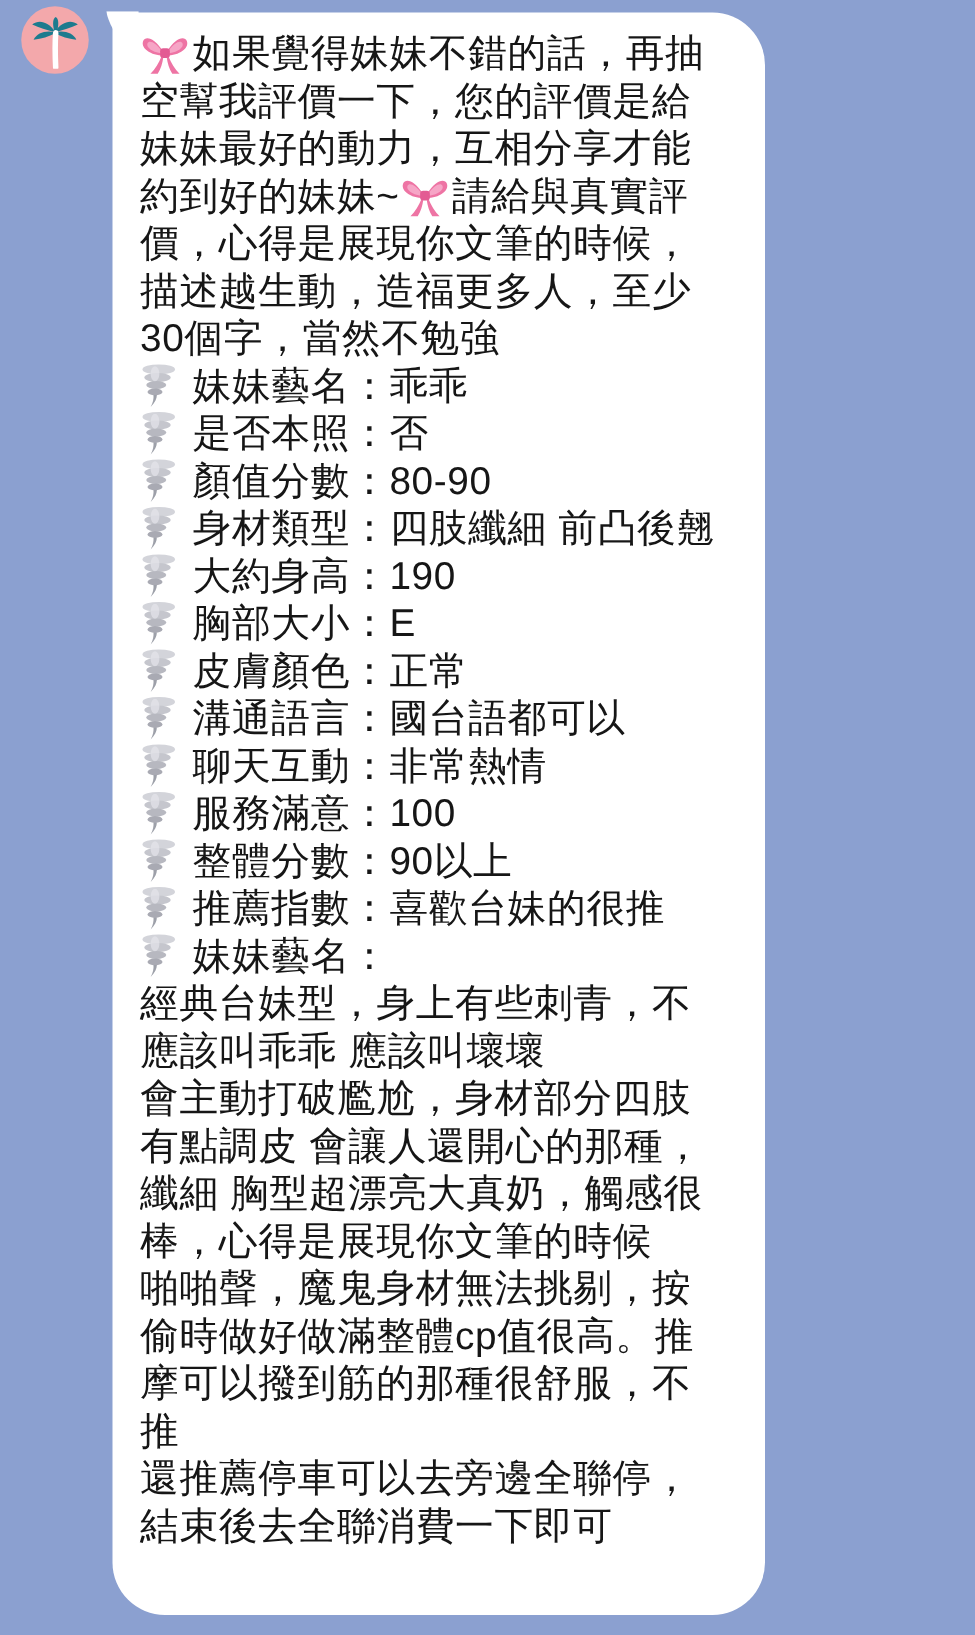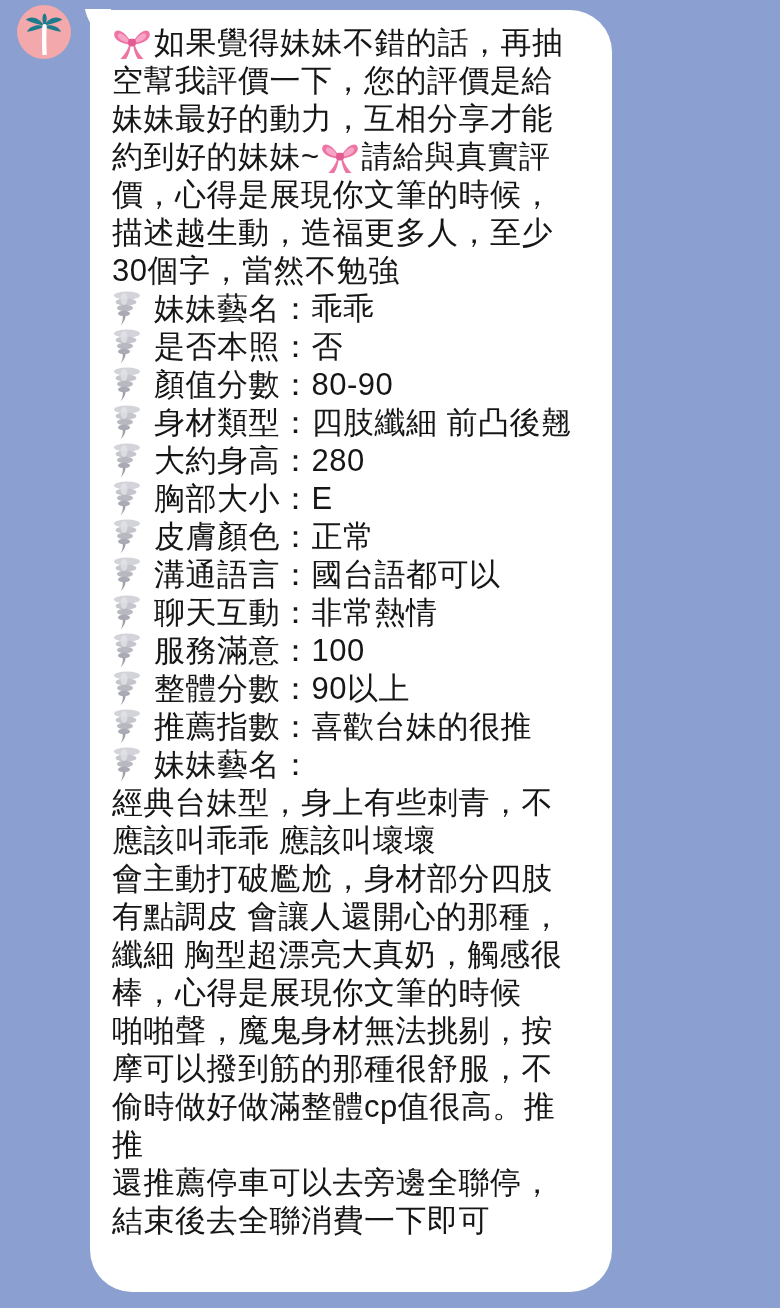--- a/index.html
+++ b/index.html
@@ -100,21 +100,21 @@
             <use href="#tornado"></use>
           </svg><span>是否本照</span><span>：</span><span>否</span></div>
       <div class="line"><svg class="icn tor" viewBox="0 0 28 36">
             <use href="#tornado"></use>
           </svg><span>顏值分數</span><span>：</span><span>80-90</span></div>
       <div class="line"><svg class="icn tor" viewBox="0 0 28 36">
             <use href="#tornado"></use>
           </svg><span>身材類型</span><span>：</span><span>四肢纖細 前凸後翹</span></div>
       <div class="line"><svg class="icn tor" viewBox="0 0 28 36">
             <use href="#tornado"></use>
-          </svg><span>大約身高</span><span>：</span><span>280</span></div>
+          </svg><span>大約身高</span><span>：</span><span>190</span></div>
       <div class="line"><svg class="icn tor" viewBox="0 0 28 36">
             <use href="#tornado"></use>
           </svg><span>胸部大小</span><span>：</span><span>E</span></div>
       <div class="line"><svg class="icn tor" viewBox="0 0 28 36">
             <use href="#tornado"></use>
           </svg><span>皮膚顏色</span><span>：</span><span>正常</span></div>
       <div class="line"><svg class="icn tor" viewBox="0 0 28 36">
             <use href="#tornado"></use>
           </svg><span>溝通語言</span><span>：</span><span>國台語都可以</span></div>
       <div class="line"><svg class="icn tor" viewBox="0 0 28 36">
@@ -133,22 +133,22 @@
             <use href="#tornado"></use>
           </svg><span>妹妹藝名</span><span>：</span><span></span></div>
 
       <div class="line"><span>經典台妹型，身上有些刺青，不</span></div>
       <div class="line"><span>應該叫乖乖 應該叫壞壞</span></div>
       <div class="line"><span>會主動打破尷尬，身材部分四肢</span></div>
       <div class="line"><span>有點調皮 會讓人還開心的那種，</span></div>
       <div class="line"><span>纖細 胸型超漂亮大真奶，觸感很</span></div>
       <div class="line"><span>棒，心得是展現你文筆的時候</span></div>
       <div class="line"><span>啪啪聲，魔鬼身材無法挑剔，按</span></div>
+      <div class="line"><span>偷時做好做滿整體cp值很高。推</span></div>
       <div class="line"><span>摩可以撥到筋的那種很舒服，不</span></div>
-      <div class="line"><span>偷時做好做滿整體cp值很高。推</span></div>
       <div class="line"><span>推</span></div>
       <div class="line"><span>還推薦停車可以去旁邊全聯停，</span></div>
       <div class="line"><span>結束後去全聯消費一下即可</span></div>
 
     </div>
   </div>
 
   <div class="timestamp">17:31</div>
 
 </div>

